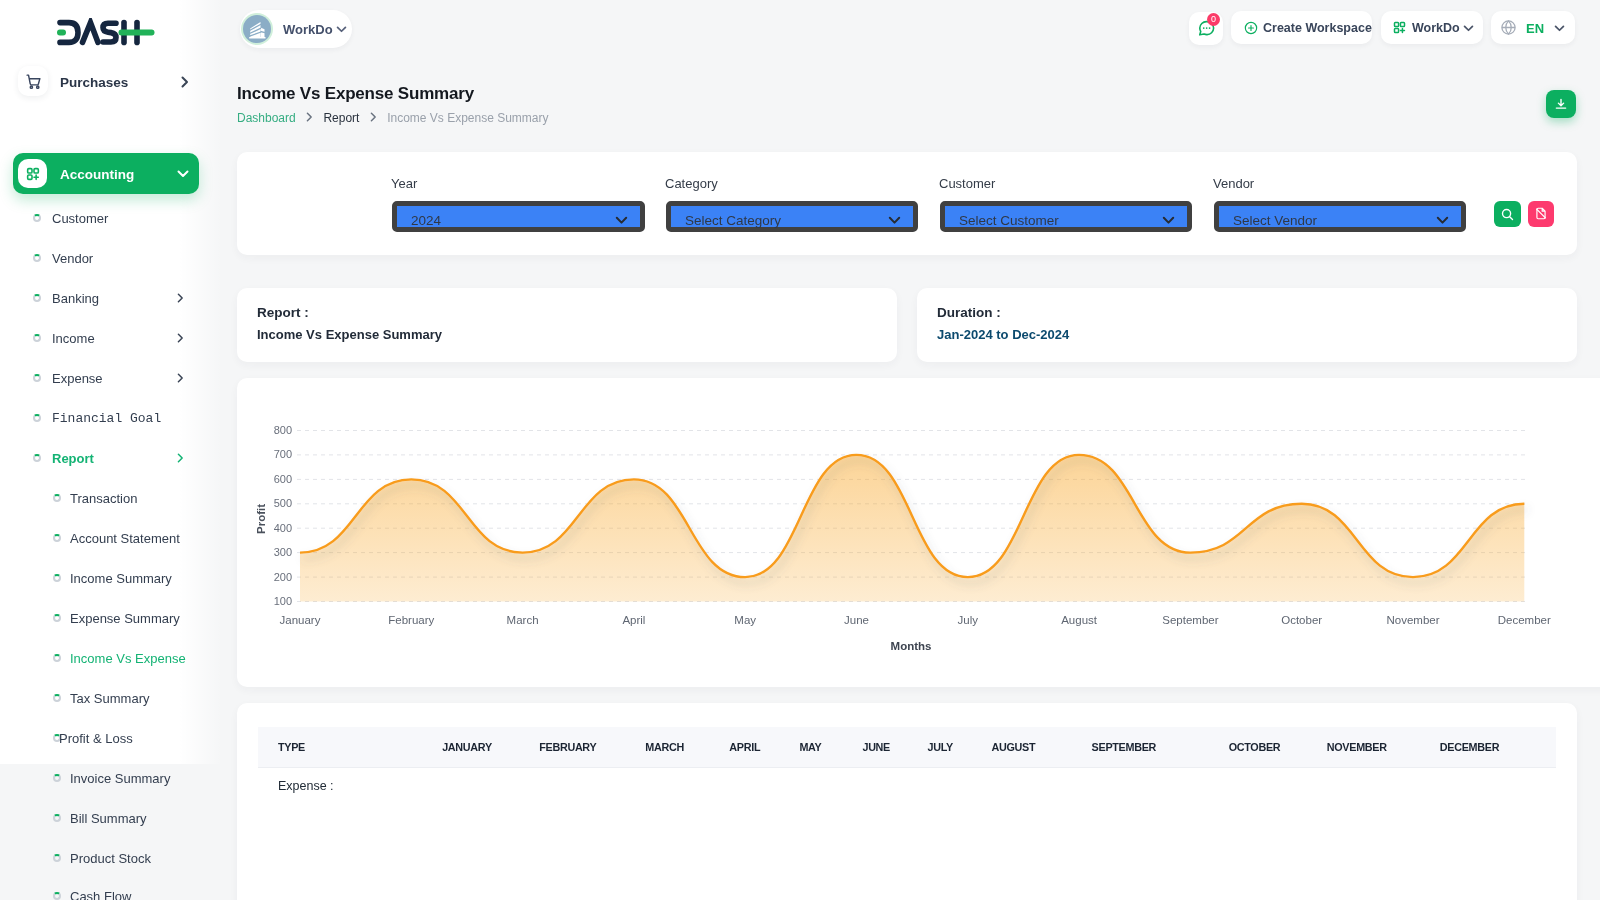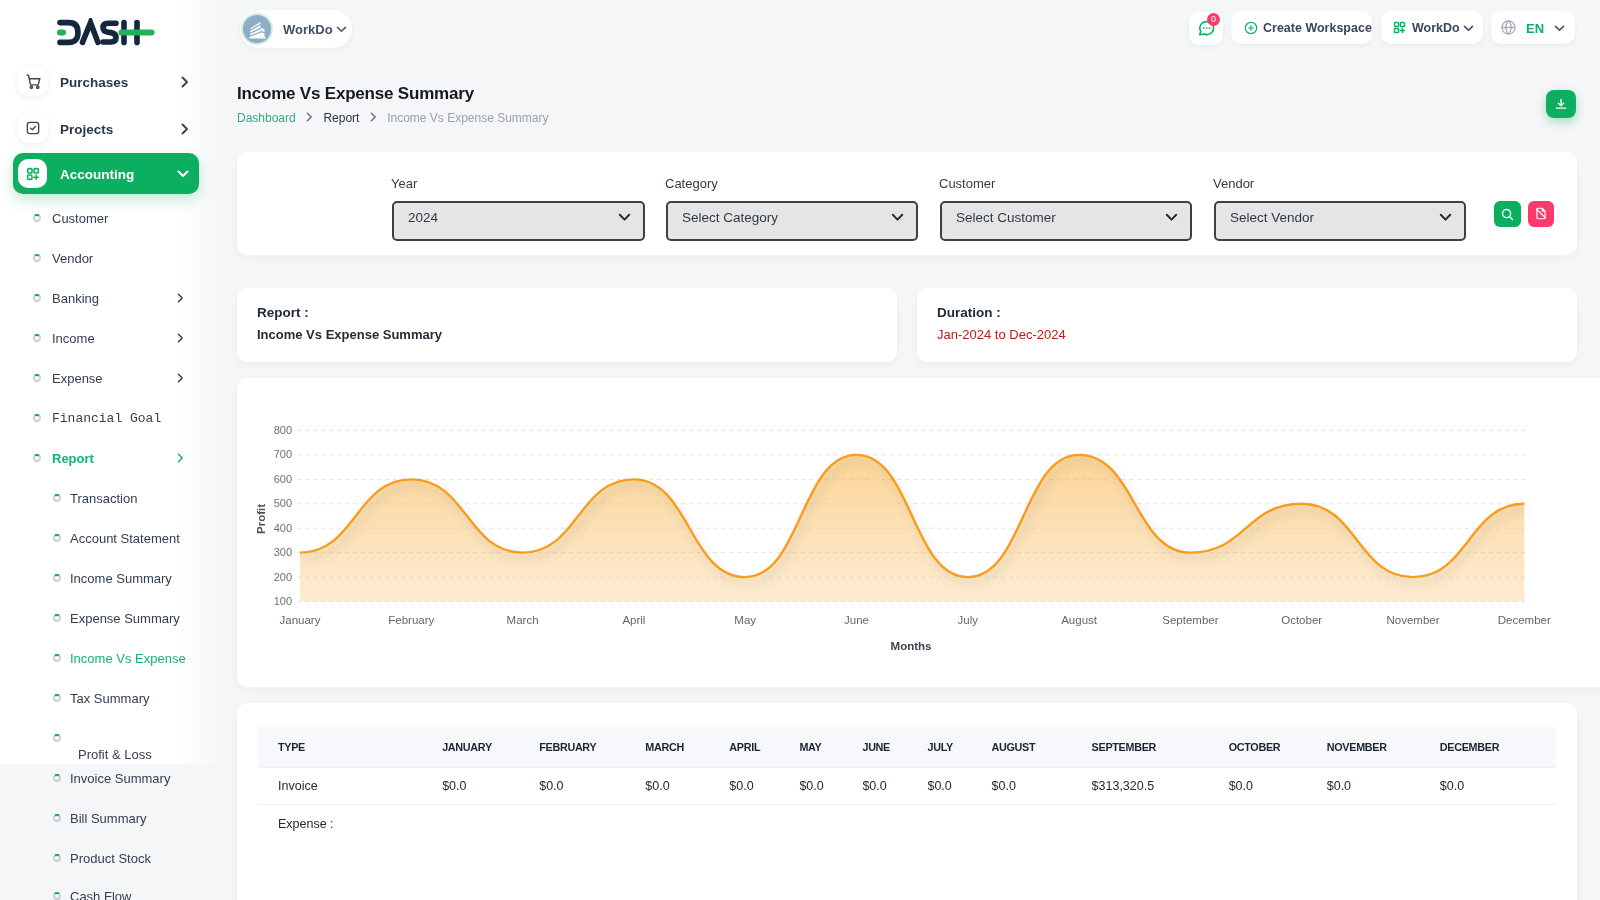--- a/index.html
+++ b/index.html
@@ -19,21 +19,21 @@
 .sub { position:absolute; font-size:13px; color:#333e4f; }
 .sub .blt { position:absolute; left:0; top:50%; margin-top:-4px; width:8px; height:8px; border-radius:50%;
   border:2px solid #ccd2d9; border-top-color:#0caf60; }
 .sub .t { position:absolute; top:50%; transform:translateY(-50%); white-space:nowrap; }
 .sub.grn .t { color:#14b374; }
 .sub .chev { position:absolute; left:144px; top:50%; transform:translateY(-50%); }
 
 .pillbtn { position:absolute; background:#fff; border-radius:10px; box-shadow:0 2px 5px rgba(35,45,65,0.05); white-space:nowrap; }
 
 .card { position:absolute; background:#fff; border-radius:10px; box-shadow:0 3px 8px rgba(40,50,70,0.045); }
-.sel { position:absolute; height:40px; background:#e5e5e5; border:2px solid #404040; border-radius:5px;
+.sel { position:absolute; height:31px; background:#3b82f6; border:5px solid #404040; border-radius:5px;
   font-size:13.5px; color:#2f3847; line-height:29px; padding-left:14px; }
 .sel svg { position:absolute; right:12px; top:10px; }
 .flabel { position:absolute; font-size:13px; color:#343c48; }
 
 #rtable { position:absolute; left:21px; top:24px; border-collapse:collapse; table-layout:fixed; width:1298px; font-size:12.5px; color:#212b36; }
 #rtable th { background:#f7f8fb; font-size:10.8px; font-weight:bold; color:#1c2533; text-align:left; height:40px; padding:0 0 0 20px; letter-spacing:-0.3px; }
 #rtable td { height:37.5px; padding:0 0 0 20px; border-top:1px solid #eceef2; }
 #rtable tr.first td { border-top:none; }
 </style>
 </head>
@@ -59,32 +59,20 @@
           <circle cx="18" cy="20" r="1.6"></circle>
           <path d="M3 3h2l2.4 12.2a2 2 0 0 0 2 1.6h7.6a2 2 0 0 0 2-1.6L21 8H6"></path>
         </svg>
     </div>
     <span class="lbl">Purchases</span>
     <svg class="chev" width="8" height="12" viewBox="0 0 8 12">
         <path d="M1.5 1.5 L6 6 L1.5 10.5" fill="none" stroke="#3a4556" stroke-width="2" stroke-linecap="round" stroke-linejoin="round"></path>
       </svg>
   </div>
 
-  <div class="navitem" style="top:108px;">
-    <div class="iconcard">
-      <svg width="16" height="16" viewBox="0 0 24 24" fill="none" stroke="#39455e" stroke-width="2" stroke-linecap="round" stroke-linejoin="round">
-          <rect x="3.5" y="3.5" width="17" height="17" rx="3.5"></rect>
-          <path d="M8.5 12.2 L11 14.7 L15.5 9.8"></path>
-        </svg>
-    </div>
-    <span class="lbl">Projects</span>
-    <svg class="chev" width="8" height="12" viewBox="0 0 8 12">
-        <path d="M1.5 1.5 L6 6 L1.5 10.5" fill="none" stroke="#3a4556" stroke-width="2" stroke-linecap="round" stroke-linejoin="round"></path>
-      </svg>
-  </div>
 
   <div class="navitem" id="acct-pill" style="top:153px;">
     <div class="iconcard" style="left:5px; top:6px; width:29px; height:29px; box-shadow:none;">
       <svg width="16" height="16" viewBox="0 0 24 24" fill="none" stroke="#0caf60" stroke-width="2.4" stroke-linecap="round" stroke-linejoin="round">
           <rect x="4" y="4" width="6.5" height="6.5" rx="1.6"></rect>
           <rect x="13.5" y="4" width="6.5" height="6.5" rx="1.6"></rect>
           <rect x="4" y="13.5" width="6.5" height="6.5" rx="1.6"></rect>
           <path d="M16.7 13.6 v6.4 M13.5 16.8 h6.4"></path>
         </svg>
     </div>
@@ -155,21 +143,21 @@
 <div class="sub grn" style="left:53px;top:648px;width:150px;height:20px;">
     <span class="blt"></span>
     <span class="t" style="left:17px;">Income Vs Expense</span>
   </div>
 <div class="sub" style="left:53px;top:688px;width:150px;height:20px;">
     <span class="blt"></span>
     <span class="t" style="left:17px;">Tax Summary</span>
   </div>
 <div class="sub" style="left:53px;top:728px;width:150px;height:20px;">
     <span class="blt"></span>
-    <span class="t" style="left:25px;margin-top:16px;">Profit &amp; Loss</span>
+    <span class="t" style="left:6px;">Profit &amp; Loss</span>
   </div>
 <div class="sub" style="left:53px;top:768px;width:150px;height:20px;">
     <span class="blt"></span>
     <span class="t" style="left:17px;">Invoice Summary</span>
   </div>
 <div class="sub" style="left:53px;top:808px;width:150px;height:20px;">
     <span class="blt"></span>
     <span class="t" style="left:17px;">Bill Summary</span>
   </div>
 <div class="sub" style="left:53px;top:848px;width:150px;height:20px;">
@@ -301,21 +289,21 @@
       </svg>
   </div>
 </div>
 
 <div class="card" style="left:237px; top:288px; width:660px; height:74px;">
   <div style="position:absolute;left:20px;top:17px;font-size:13.5px;font-weight:bold;color:#222b38;">Report :</div>
   <div style="position:absolute;left:20px;top:39px;font-size:13px;font-weight:bold;color:#222b38;">Income Vs Expense Summary</div>
 </div>
 <div class="card" style="left:917px; top:288px; width:660px; height:74px;">
   <div style="position:absolute;left:20px;top:17px;font-size:13.5px;font-weight:bold;color:#222b38;">Duration :</div>
-  <div style="position:absolute;left:20px;top:39px;font-size:13px;font-weight:normal;color:#b91c1c;">Jan-2024 to Dec-2024</div>
+  <div style="position:absolute;left:20px;top:39px;font-size:13px;font-weight:bold;color:#0c4a6e;">Jan-2024 to Dec-2024</div>
 </div>
 
 <div class="card" style="left:237px; top:378px; width:1520px; height:309px;">
   <svg width="1340" height="309" viewBox="0 0 1340 309">
     <defs>
       <linearGradient id="fillgrad" x1="0" y1="0" x2="0" y2="1">
         <stop offset="0" stop-color="#f8a21d" stop-opacity="0.46"></stop>
         <stop offset="1" stop-color="#f8a21d" stop-opacity="0.2"></stop>
       </linearGradient>
       <filter id="lshadow" x="-20%" y="-20%" width="140%" height="140%">
@@ -393,35 +381,20 @@
           <th>MAY</th>
           <th>JUNE</th>
           <th>JULY</th>
           <th>AUGUST</th>
           <th>SEPTEMBER</th>
           <th>OCTOBER</th>
           <th>NOVEMBER</th>
           <th>DECEMBER</th>
         </tr>
     <tr>
-          <td>Invoice</td>
-          <td>$0.0</td>
-          <td>$0.0</td>
-          <td>$0.0</td>
-          <td>$0.0</td>
-          <td>$0.0</td>
-          <td>$0.0</td>
-          <td>$0.0</td>
-          <td>$0.0</td>
-          <td>$313,320.5</td>
-          <td>$0.0</td>
-          <td>$0.0</td>
-          <td>$0.0</td>
-        </tr>
-    <tr>
           <td>Expense :</td>
           <td></td>
           <td></td>
           <td></td>
           <td></td>
           <td></td>
           <td></td>
           <td></td>
           <td></td>
           <td></td>

